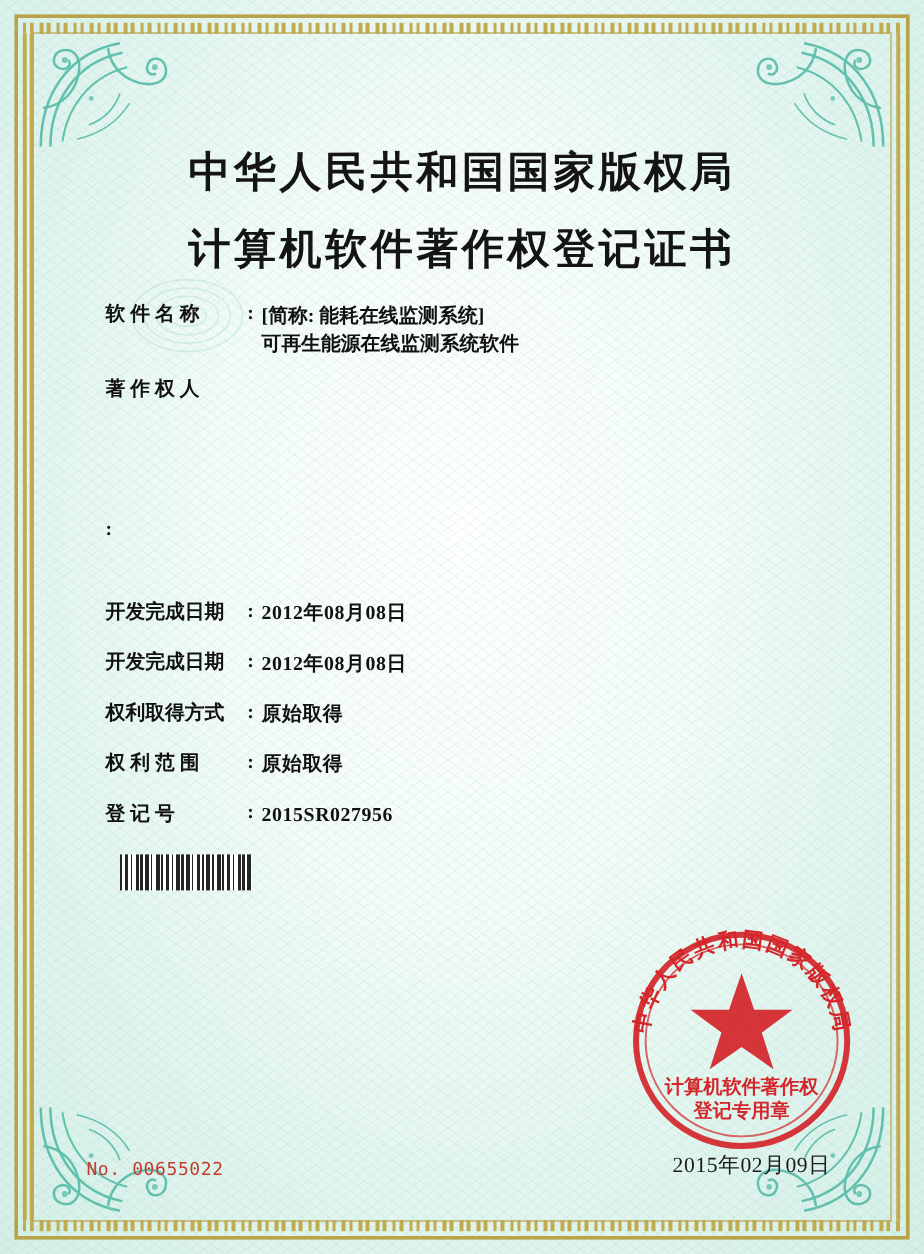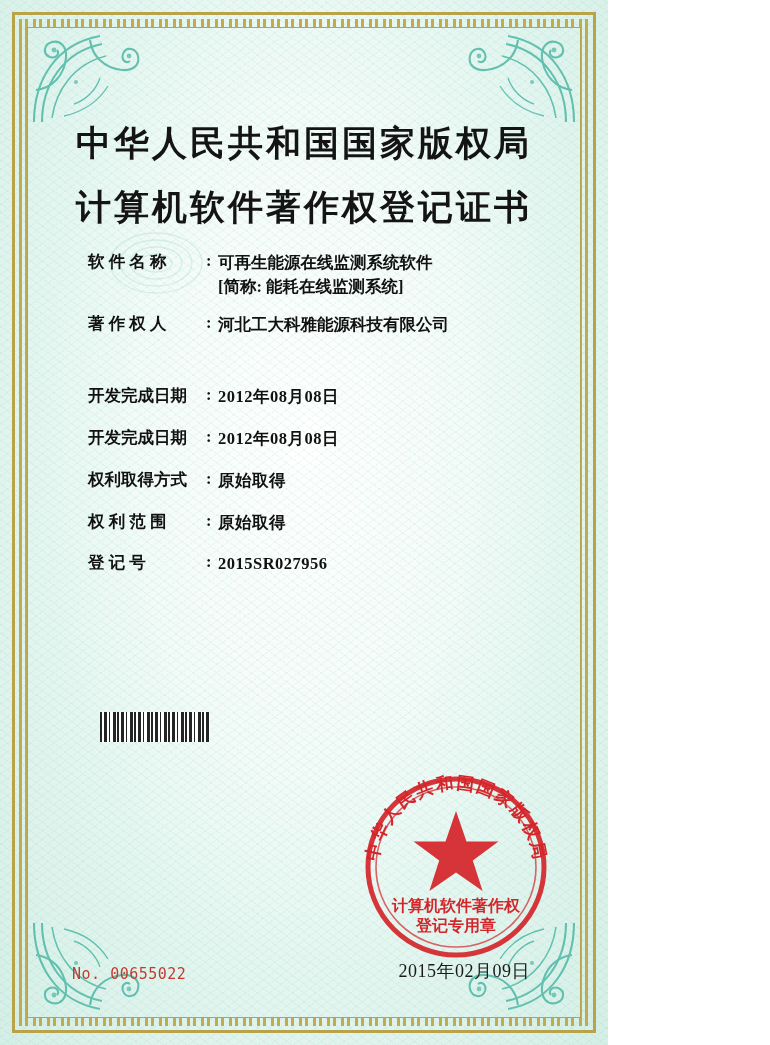--- a/index.html
+++ b/index.html
@@ -10,21 +10,21 @@
     width: 770px;
     height: 1045px;
     background: #ffffff;
     font-family: "Liberation Serif", "DejaVu Serif", serif;
     overflow: hidden;
   }
 
   
   .certificate {
     position: relative;
-    width: 608px;
+    width: 770px;
     height: 1045px;
     box-sizing: border-box;
     background:
       radial-gradient(ellipse at 50% 42%, #ffffff 0%, #f2fbf8 38%, #e2f5ef 66%, #d4efe6 100%);
     overflow: hidden;
   }
 
   
   .certificate::before {
     content: "";
@@ -328,31 +328,28 @@
     <div class="title-main">中华人民共和国国家版权局</div>
     <div class="title-sub">计算机软件著作权登记证书</div>
 
 
     <div class="fields-top">
 
       <div class="field-row">
         <div class="field-label">软 件 名 称</div>
         <div class="field-colon">:</div>
         <div class="field-value">
+          <span class="line">[简称: 能耗在线监测系统]</span>
           <span class="line">可再生能源在线监测系统软件</span>
-          <span class="line">[简称: 能耗在线监测系统]</span>
         </div>
       </div>
 
-      <div class="field-row" style="margin-top:14px;">
+      <div class="field-row" style="margin-top:14px;flex-direction:column;">
         <div class="field-label">著 作 权 人</div>
         <div class="field-colon">:</div>
-        <div class="field-value">
-          <span class="line">河北工大科雅能源科技有限公司</span>
-        </div>
       </div>
 
     </div>
 
     <div class="spacer-a"></div>
 
     <div class="fields-mid">
 
       <div class="field-row">
         <div class="field-label">开发完成日期</div>

